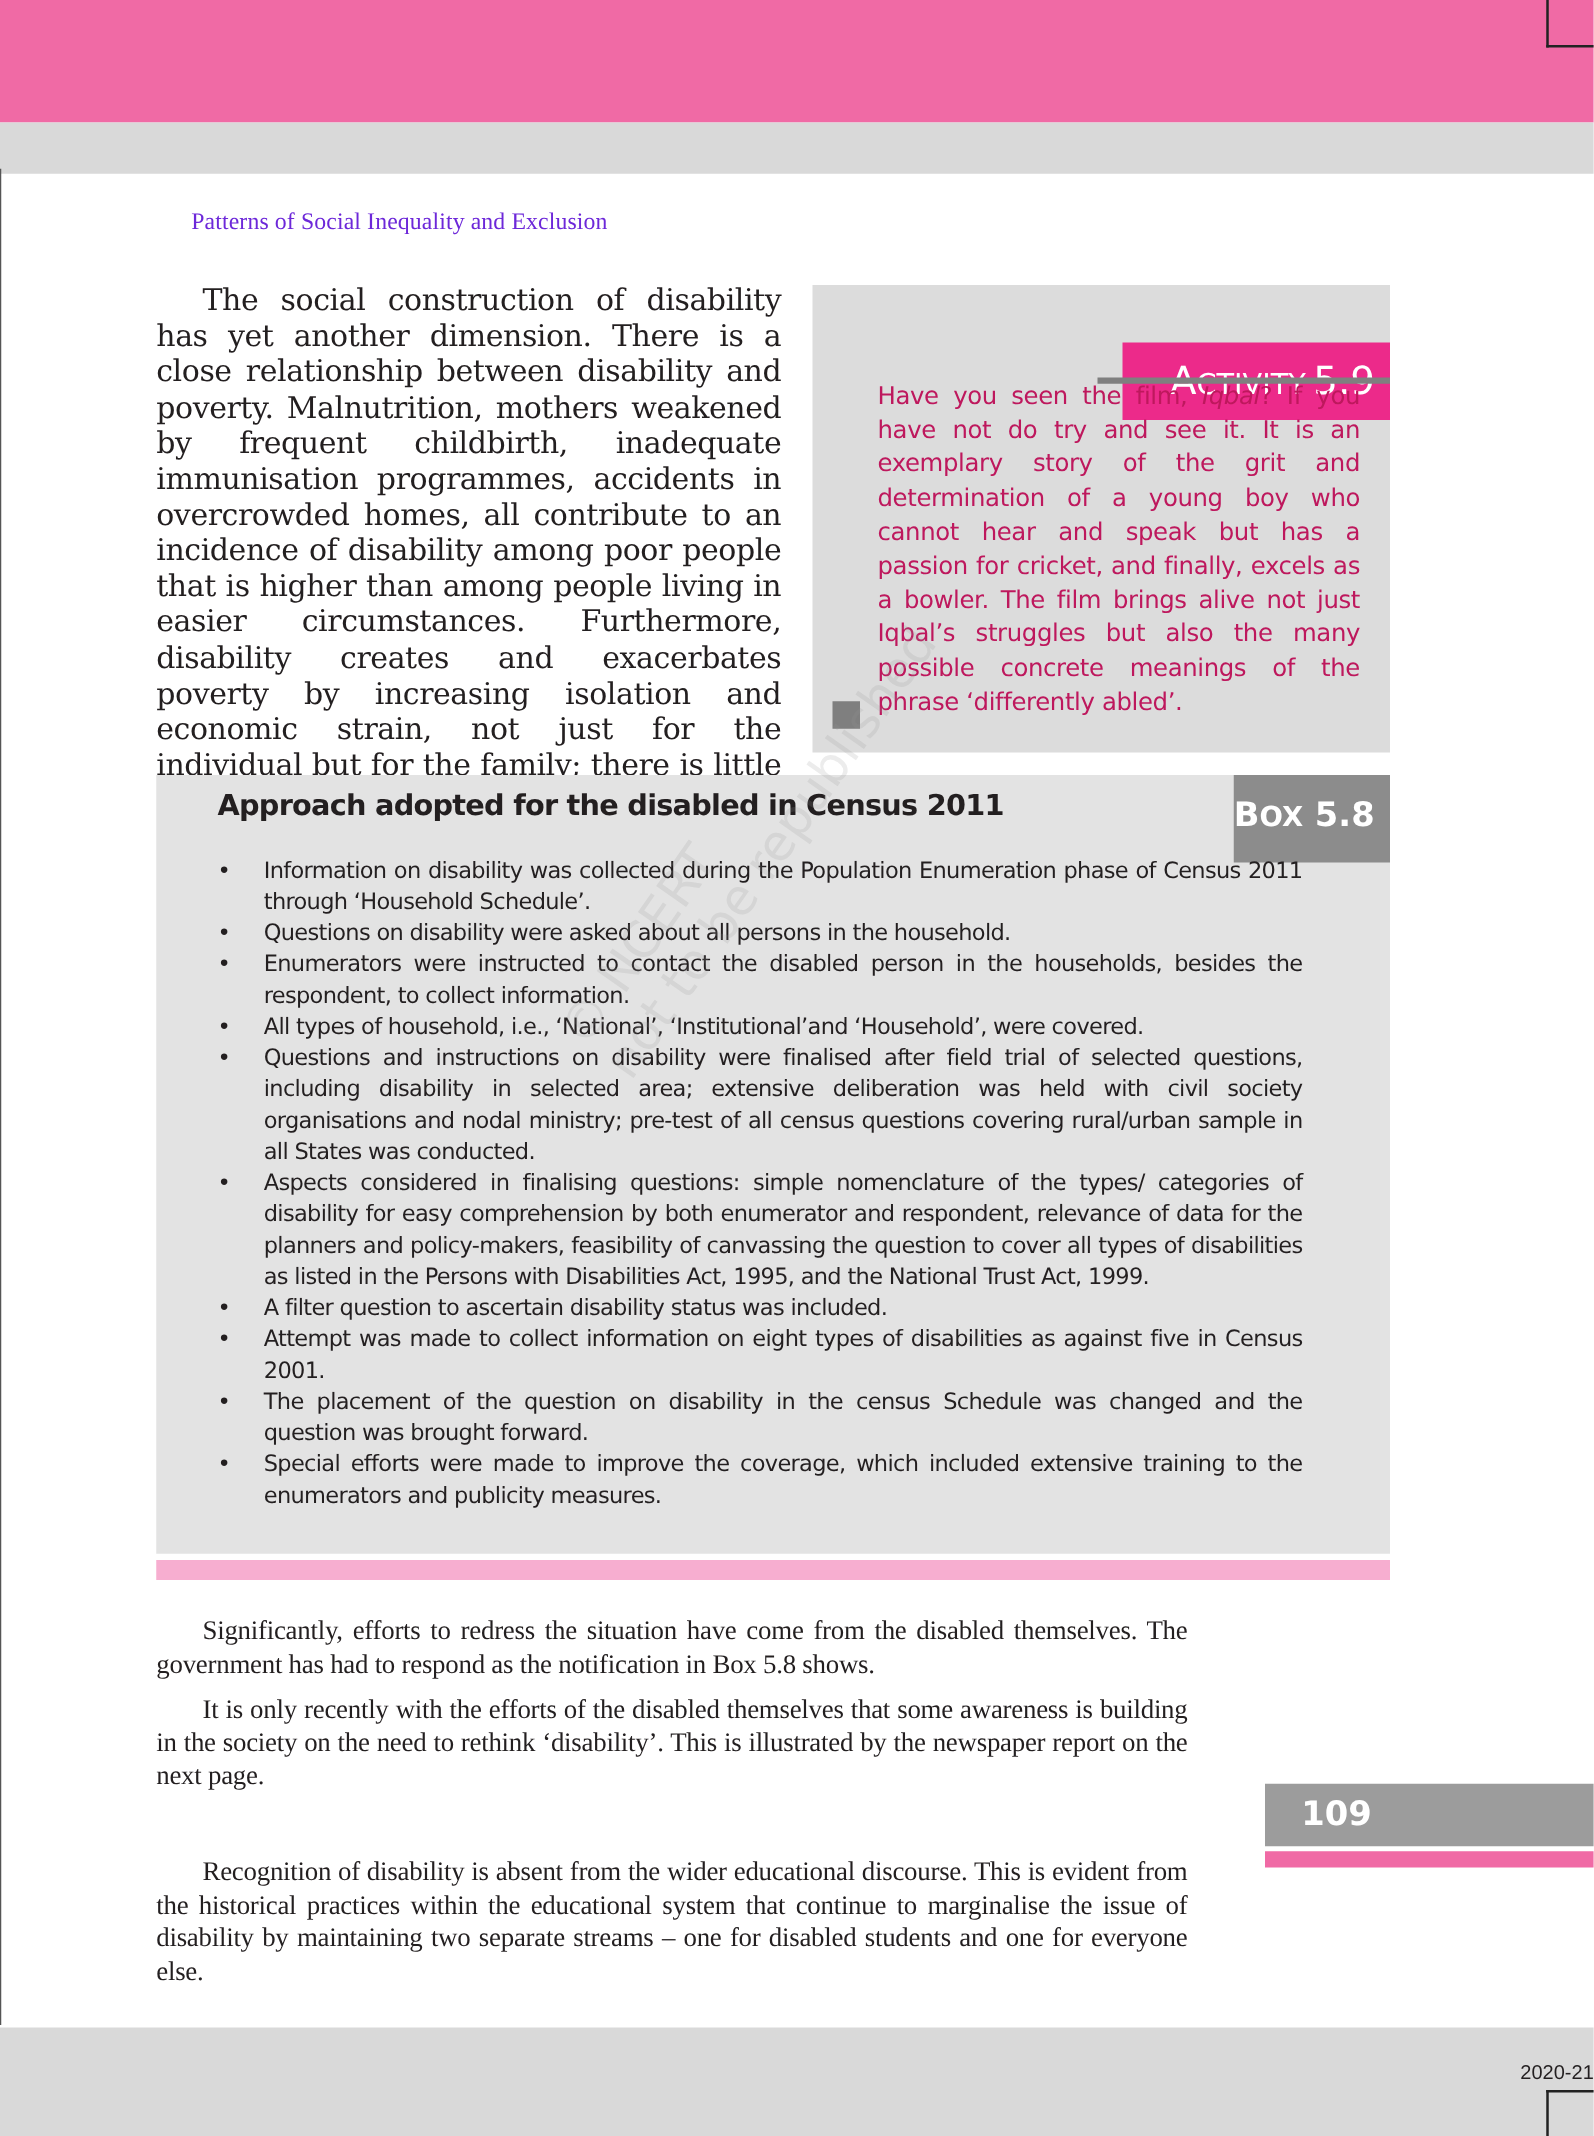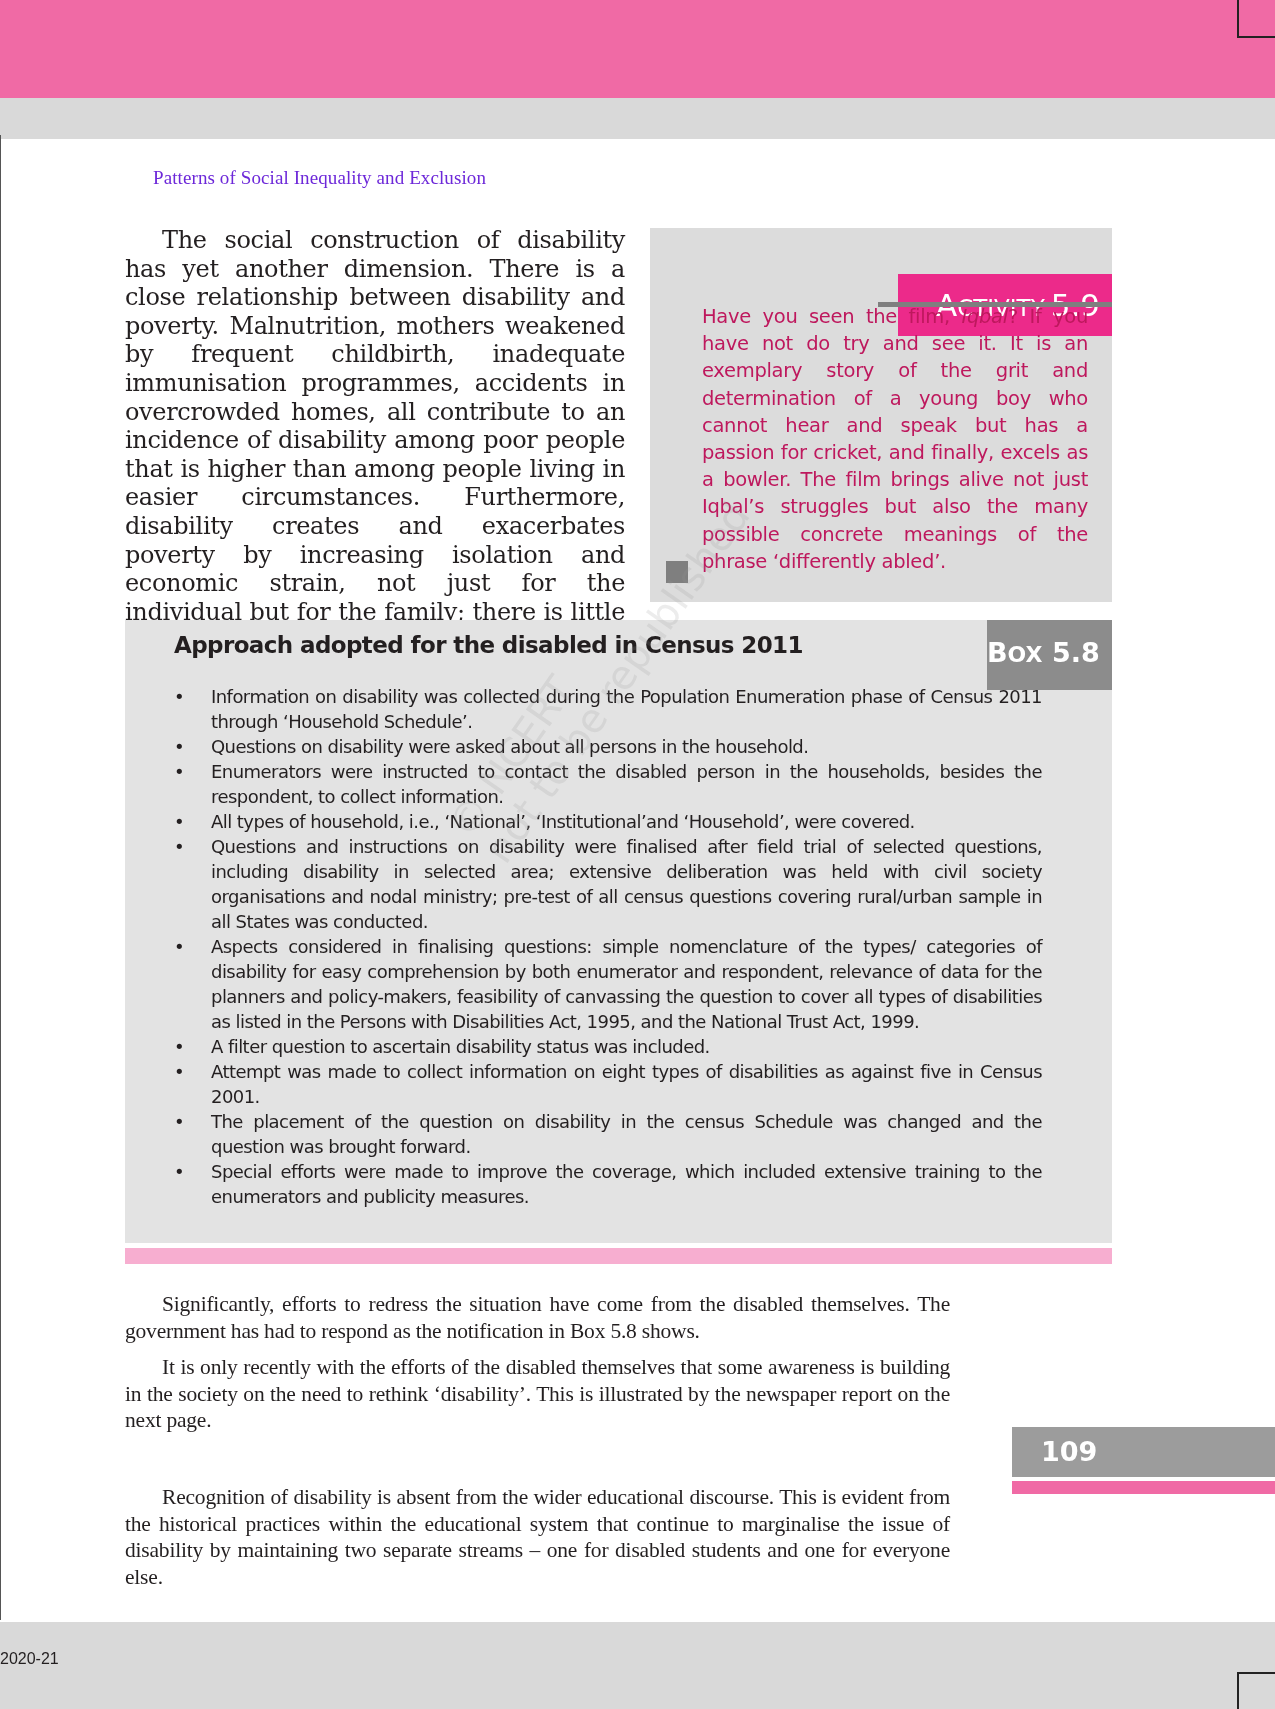--- a/index.html
+++ b/index.html
@@ -36,21 +36,21 @@
 
     .body-para { position: absolute; left: 125px; width: 825px; font-family: "Liberation Serif", serif; font-size: 21.5px; line-height: 26.5px; text-align: justify; text-indent: 37px; color: #231f20; letter-spacing: -0.2px; }
     .p1 { top: 1291px; }
     .p2 { top: 1354px; }
     .p3 { top: 1484px; }
 
     .page-num-box { position: absolute; left: 1012px; top: 1427px; width: 263px; height: 50px; background: #9c9c9c; color: #fff; font-family: "DejaVu Sans", sans-serif; font-weight: bold; font-size: 27px; line-height: 50px; padding-left: 29px; }
     .page-num-pink { position: absolute; left: 1012px; top: 1481px; width: 263px; height: 13px; background: #f06aa5; }
 
     .footer-band { position: absolute; left: 0; top: 1622px; width: 1275px; height: 87px; background: #d9d9d9; }
-    .footer-year { position: absolute; left: 0; top: 1650px; width: 1275px; text-align: left; font-family: "Liberation Sans", sans-serif; font-size: 16px; color: #231f20; }
+    .footer-year { position: absolute; left: 0; top: 1650px; width: 1275px; text-align: right; font-family: "Liberation Sans", sans-serif; font-size: 16px; color: #231f20; }
     .crop-mark-br { position: absolute; left: 1237px; top: 1672px; width: 38px; height: 37px; border-left: 2px solid #222; border-top: 2px solid #222; }
 
     .watermark { position: absolute; left: 440px; top: 820px; font-family: "DejaVu Sans", sans-serif; font-size: 40px; line-height: 44px; color: rgba(150,150,150,0.18); transform: rotate(-55deg); transform-origin: left top; white-space: pre; pointer-events: none; }
   </style>
 </head>
 <body>
 
 <div class="top-band"></div>
 <div class="grey-band"></div>
 <div class="crop-mark-tr"></div>

